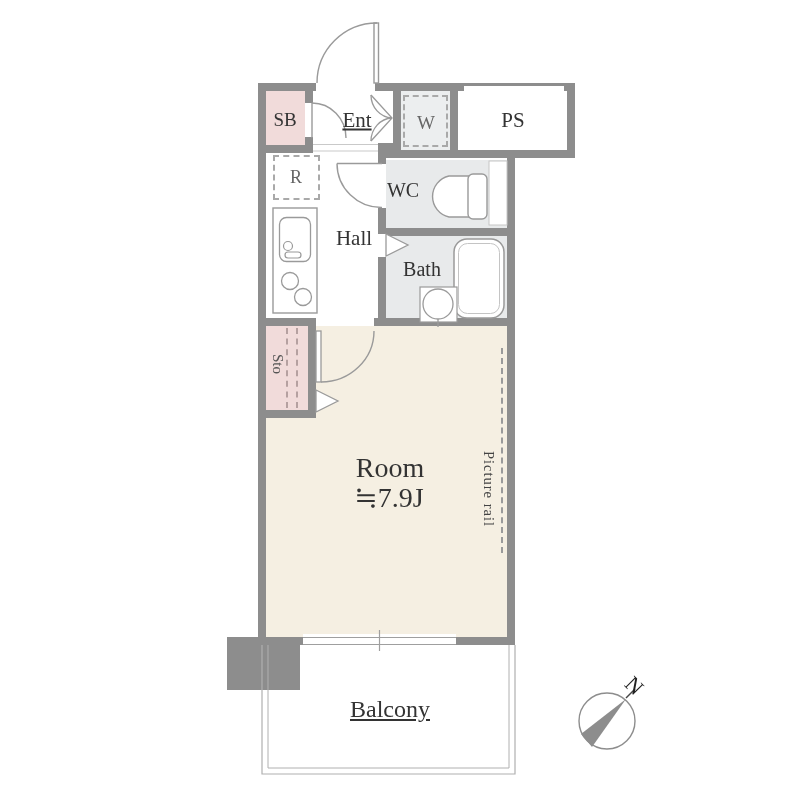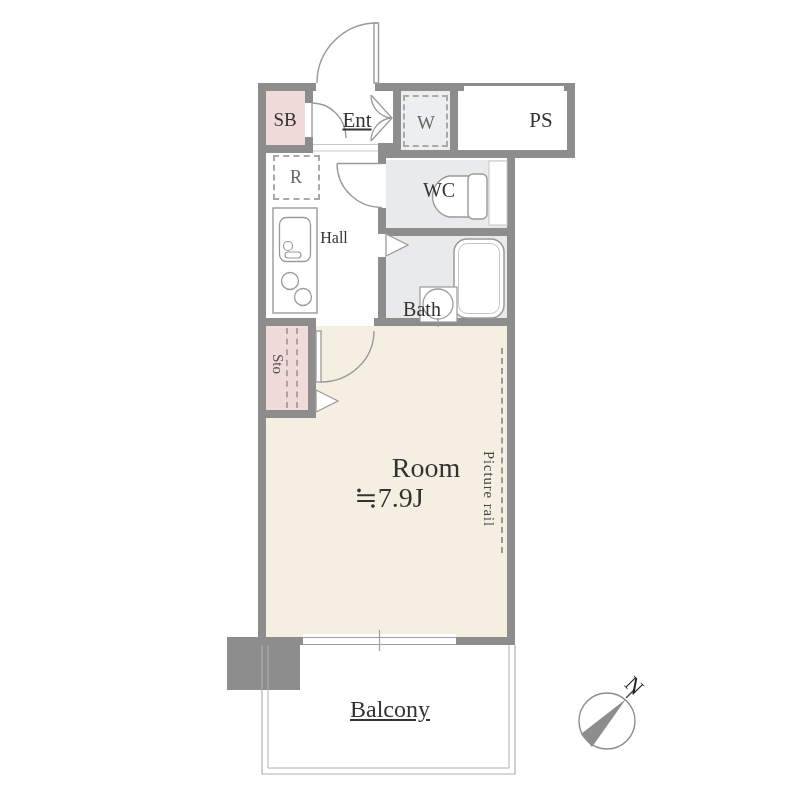--- a/index.html
+++ b/index.html
@@ -109,25 +109,25 @@
     <path d="M 268,645 L 268,768 L 509,768 L 509,645" fill="none" stroke="#b0b0b0" stroke-width="1"></path>
 
     <circle cx="607" cy="721" r="28" fill="#fff" stroke="#8d8d8d" stroke-width="1.4"></circle>
     <polygon points="626,699 581,734 592,747" fill="#8d8d8d"></polygon>
     <path d="M 626,698 L 635,689" stroke="#444" stroke-width="1.4"></path>
   </svg>
 
   <div class="lbl" style="left:285px;top:119px;font-size:19px;">SB</div>
   <div class="lbl" style="left:357px;top:120px;font-size:21px;text-decoration:underline;">Ent</div>
   <div class="lbl" style="left:426px;top:122px;font-size:19px;color:#666;">W</div>
-  <div class="lbl" style="left:541px;top:120px;font-size:21px;">PS</div>
+  <div class="lbl" style="left:513px;top:120px;font-size:21px;">PS</div>
   <div class="lbl" style="left:296px;top:177px;font-size:18px;color:#666;">R</div>
-  <div class="lbl" style="left:334px;top:238px;font-size:16px;">Hall</div>
-  <div class="lbl" style="left:403px;top:190px;font-size:20px;margin-left:36px;">WC</div>
-  <div class="lbl" style="left:422px;top:269px;font-size:20px;margin-top:40px;">Bath</div>
+  <div class="lbl" style="left:354px;top:238px;font-size:21px;">Hall</div>
+  <div class="lbl" style="left:403px;top:190px;font-size:20px;">WC</div>
+  <div class="lbl" style="left:422px;top:269px;font-size:20px;">Bath</div>
   <div class="lbl v" style="left:277px;top:364px;font-size:15px;color:#555;">Sto</div>
-  <div class="lbl" style="left:390px;top:468px;font-size:28px;margin-left:36px;">Room</div>
+  <div class="lbl" style="left:390px;top:468px;font-size:28px;">Room</div>
   <div class="lbl" style="left:389px;top:498px;font-size:28px;">≒7.9J</div>
   <div class="lbl v" style="left:489px;top:489px;font-size:14.5px;color:#444;letter-spacing:1px;">Picture rail</div>
   <div class="lbl" style="left:390px;top:709px;font-size:24px;text-decoration:underline;">Balcony</div>
   <div class="lbl" style="left:634px;top:686px;font-size:22px;color:#222;transform:translate(-50%,-50%) rotate(45deg);">N</div>
 
 </div>
 
 </body></html>

